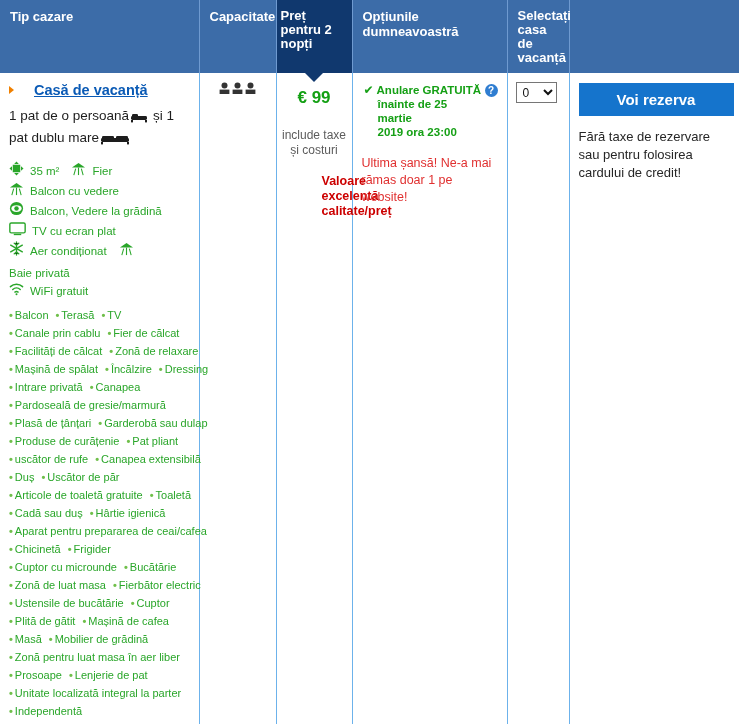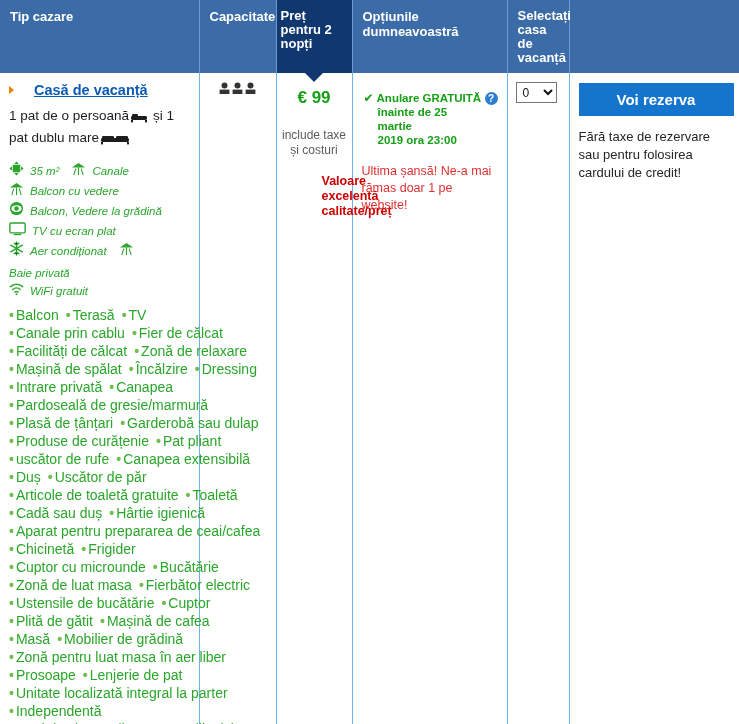--- a/index.html
+++ b/index.html
@@ -90,29 +90,28 @@
   .amen-icons { margin-bottom: 2px; }
   .amen-line {
     color: #2aa62a;
     font-size: 11.5px;
     line-height: 17.5px;
     display: flex;
     align-items: center;
     flex-wrap: wrap;
     gap: 3px;
     white-space: nowrap;
-    font-style: italic;
   }
   .amen-line .txt { margin-right: 9px; }
   .amen-line .txt:last-child { margin-right: 0; }
   .ico { display: inline-block; vertical-align: middle; flex: none; margin-right: 3px; }
   .feat-list { margin-top: 4px; }
   .feat-row {
     color: #2aa62a;
-    font-size: 14px;
+    font-size: 11px;
     line-height: 18px;
     white-space: nowrap;
   }
   .feat-row .b { color: #6fbf4a; font-weight: bold; margin-right: 2px; }
   .feat-row .sp { display: inline-block; width: 7px; }
 
   
   .cap-wrap { padding-top: 8px; text-align: center; }
   .person { display: inline-block; margin: 0 1px; }
 
@@ -278,21 +277,21 @@
               <span class="ico"><svg width="15" height="15" viewBox="0 0 16 16">
                       <path d="M8 0.5 L10.5 3.2 H5.5 Z M8 15.5 L5.5 12.8 H10.5 Z M0.5 8 L3.2 5.5 V10.5 Z M15.5 8 L12.8 10.5 V5.5 Z M4 4 H12 V12 H4 Z" fill="#2aa62a"></path>
                     </svg></span>
               <span class="txt">35 m²</span>
               <span class="ico"><svg width="15" height="14" viewBox="0 0 16 15">
                       <path d="M8 1 L15 6 H1 Z" fill="#2aa62a"></path>
                       <rect x="7.4" y="6" width="1.2" height="8" fill="#2aa62a"></rect>
                       <path d="M3 14 L5 7" stroke="#2aa62a" stroke-width="1.1" fill="none"></path>
                       <path d="M13 14 L11 7" stroke="#2aa62a" stroke-width="1.1" fill="none"></path>
                     </svg></span>
-              <span class="txt">Canale</span>
+              <span class="txt">Fier</span>
             </div>
 
             <div class="amen-line">
               <span class="ico"><svg width="15" height="14" viewBox="0 0 16 15">
                       <path d="M8 1 L15 6 H1 Z" fill="#2aa62a"></path>
                       <rect x="7.4" y="6" width="1.2" height="8" fill="#2aa62a"></rect>
                       <path d="M3 14 L5 7" stroke="#2aa62a" stroke-width="1.1" fill="none"></path>
                       <path d="M13 14 L11 7" stroke="#2aa62a" stroke-width="1.1" fill="none"></path>
                     </svg></span>
               <span class="txt">Balcon cu vedere</span>
@@ -402,21 +401,21 @@
           </div>
           <div class="price-value">
             <div>Valoare</div>
             <div>excelentă</div>
             <div>calitate/preț</div>
           </div>
         </div>
       </td>
 
       <td>
-        <div class="cellpad" style="padding-top:18px;">
+        <div class="cellpad" style="padding-top:10px;">
           <div class="opt-top">
             <div class="opt-cancel">
               <span class="check">✔</span><span>Anulare GRATUITĂ</span><br>
               <span style="padding-left:14px;display:inline-block;">înainte de 25 martie</span><br>
               <span style="padding-left:14px;display:inline-block;">2019 ora 23:00</span>
             </div>
             <div class="qmark">?</div>
           </div>
           <div class="opt-last">
             <div>Ultima șansă! Ne-a mai</div>

